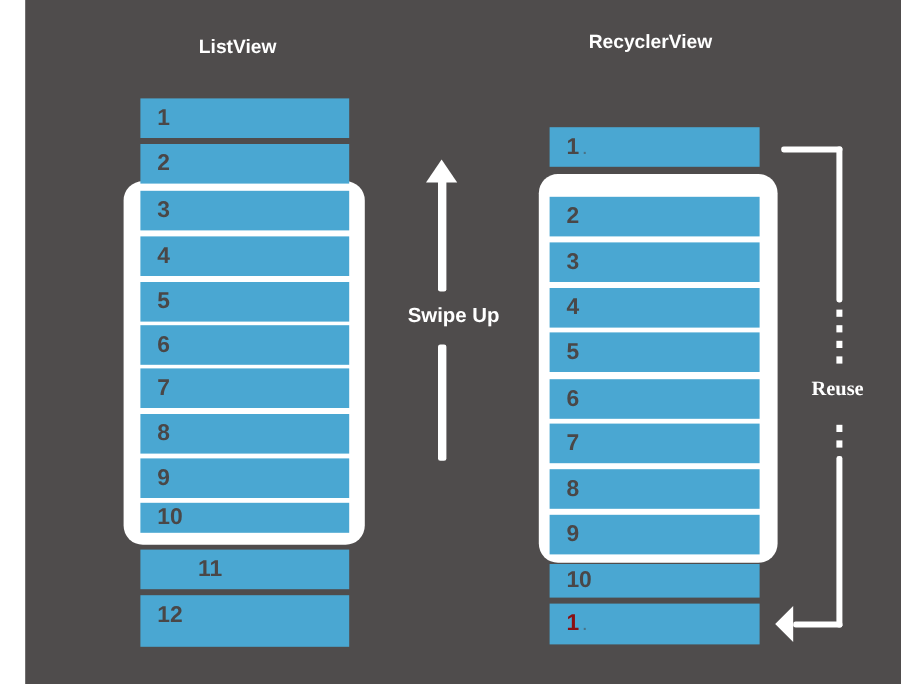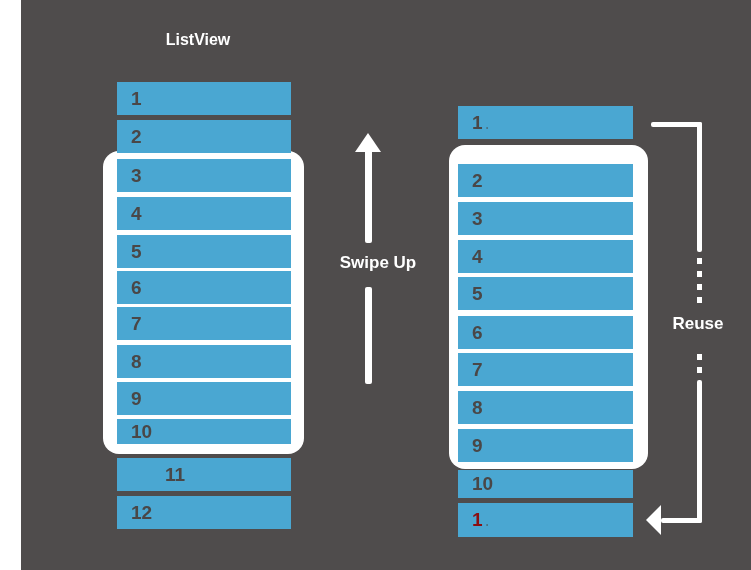--- a/index.html
+++ b/index.html
@@ -36,37 +36,38 @@
   .tri-up{ border-left:13px solid transparent; border-right:13px solid transparent; border-bottom:19px solid var(--white); }
   .tri-left{ border-top:15px solid transparent; border-bottom:15px solid transparent; border-right:15px solid var(--white); }
   .dash{ position:absolute; width:5px; height:6px; background:var(--white); z-index:3; }
 </style>
 </head>
 <body>
 
 <div class="canvas">
 
   <div class="title" style="left:177px; top:31px;">ListView</div>
+  <div class="title" style="left:521px; top:27px;">RecyclerView</div>
 
   <div class="viewport" style="left:82px; top:151px; width:201px; height:303px;"></div>
   <div class="viewport" style="left:428px; top:145px; width:199px; height:324px;"></div>
 
   <div id="left-rows">
       <div class="row" style="left: 96px; top: 82px; width: 174px; height: 33px; line-height: 33px;"><span class="num">1</span></div>
       <div class="row" style="left: 96px; top: 120px; width: 174px; height: 33px; line-height: 33px;"><span class="num">2</span></div>
       <div class="row" style="left: 96px; top: 159px; width: 174px; height: 33px; line-height: 33px;"><span class="num">3</span></div>
       <div class="row" style="left: 96px; top: 197px; width: 174px; height: 33px; line-height: 33px;"><span class="num">4</span></div>
       <div class="row" style="left: 96px; top: 235px; width: 174px; height: 33px; line-height: 33px;"><span class="num">5</span></div>
       <div class="row" style="left: 96px; top: 271px; width: 174px; height: 33px; line-height: 33px;"><span class="num">6</span></div>
       <div class="row" style="left: 96px; top: 307px; width: 174px; height: 33px; line-height: 33px;"><span class="num">7</span></div>
       <div class="row" style="left: 96px; top: 345px; width: 174px; height: 33px; line-height: 33px;"><span class="num">8</span></div>
       <div class="row" style="left: 96px; top: 382px; width: 174px; height: 33px; line-height: 33px;"><span class="num">9</span></div>
       <div class="row" style="left: 96px; top: 419px; width: 174px; height: 25px; line-height: 25px;"><span class="num">10</span></div>
       <div class="row" style="left: 96px; top: 458px; width: 174px; height: 33px; line-height: 33px; padding-left: 48px;"><span class="num">11</span></div>
-      <div class="row" style="left: 96px; top: 496px; width: 174px; height: 33px; line-height: 33px;"><span class="num">12</span></div>
+      <div class="row" style="left: 96px; top: 496px; width: 174px; height: 43px; line-height: 33px;"><span class="num">12</span></div>
     </div>
   <div id="right-rows">
       <div class="row" style="left: 437px; top: 106px; width: 175px; height: 33px; line-height: 33px;"><span class="num">1</span><span class="suffix">.</span></div>
       <div class="row" style="left: 437px; top: 164px; width: 175px; height: 33px; line-height: 33px;"><span class="num">2</span></div>
       <div class="row" style="left: 437px; top: 202px; width: 175px; height: 33px; line-height: 33px;"><span class="num">3</span></div>
       <div class="row" style="left: 437px; top: 240px; width: 175px; height: 33px; line-height: 33px;"><span class="num">4</span></div>
       <div class="row" style="left: 437px; top: 277px; width: 175px; height: 33px; line-height: 33px;"><span class="num">5</span></div>
       <div class="row" style="left: 437px; top: 316px; width: 175px; height: 33px; line-height: 33px;"><span class="num">6</span></div>
       <div class="row" style="left: 437px; top: 353px; width: 175px; height: 33px; line-height: 33px;"><span class="num">7</span></div>
       <div class="row" style="left: 437px; top: 391px; width: 175px; height: 33px; line-height: 33px;"><span class="num">8</span></div>
@@ -79,20 +80,20 @@
   <div class="wline" style="left:344px; top:150px; width:7px; height:93px;"></div>
   <div class="annot" style="left:357px; top:253px;">Swipe Up</div>
   <div class="wline" style="left:344px; top:287px; width:7px; height:97px;"></div>
 
   <div class="wline" style="left:630px; top:122px; width:51px; height:5px;"></div>
   <div class="wline" style="left:676px; top:122px; width:5px; height:130px;"></div>
   <div class="dash" style="left:676px; top:258px;"></div>
   <div class="dash" style="left:676px; top:271px;"></div>
   <div class="dash" style="left:676px; top:284px;"></div>
   <div class="dash" style="left:676px; top:297px;"></div>
-  <div class="annot" style="left:677px; top:314px;">Reuse</div>
+  <div class="annot" style="left:677px; top:314px;font-family:Liberation Serif, serif;">Reuse</div>
   <div class="dash" style="left:676px; top:354px;"></div>
   <div class="dash" style="left:676px; top:367px;"></div>
   <div class="wline" style="left:676px; top:380px; width:5px; height:143px;"></div>
   <div class="wline" style="left:640px; top:518px; width:41px; height:5px;"></div>
   <div class="tri tri-left" style="left:625px; top:505px;"></div>
 
 </div>
 
 </body></html>

